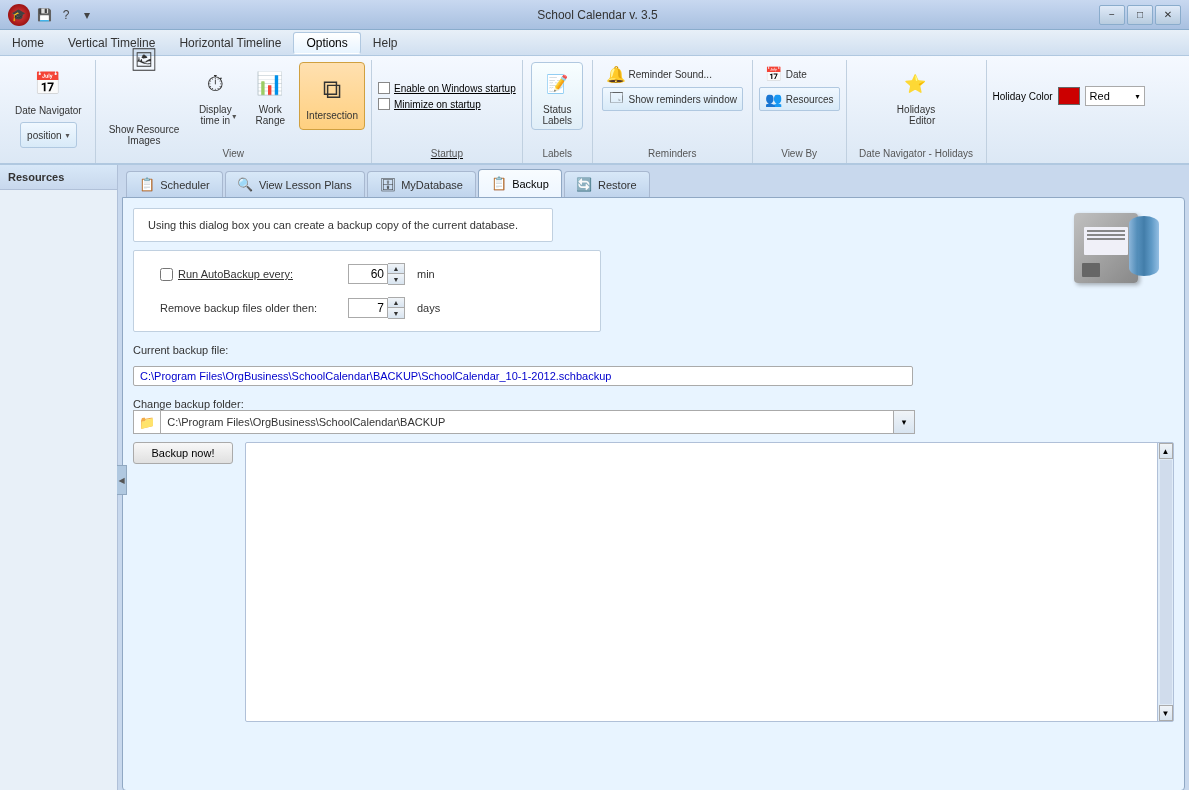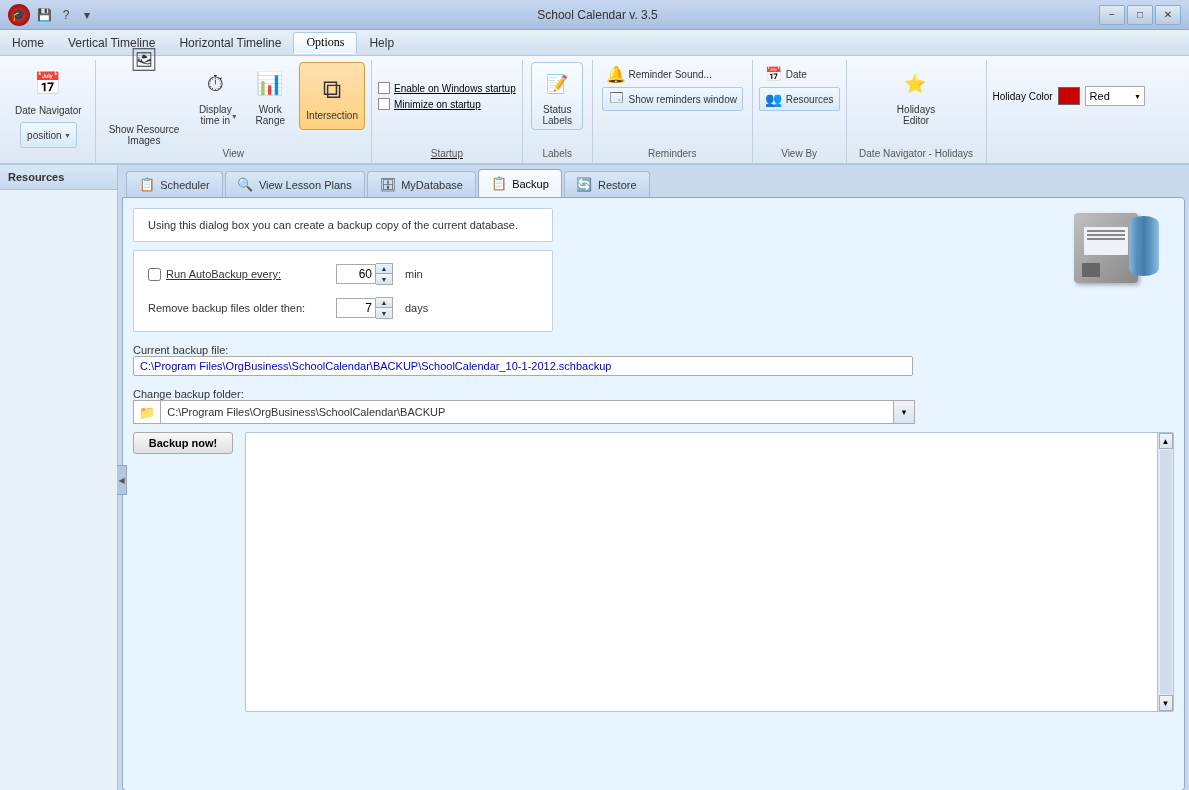--- a/index.html
+++ b/index.html
@@ -95,21 +95,20 @@
       border-radius: 3px;
       height: 22px;
       display: flex;
       align-items: center;
     }
     .menu-item.active {
       background: linear-gradient(to bottom, #fff, #e8f4ff);
       border: 1px solid #b0c8e0;
       border-bottom: 1px solid #fff;
       color: #000;
-      font-family: Liberation Serif, serif;
     }
 
     
     .ribbon {
       background: linear-gradient(to bottom, #f5f9ff, #dce8f5);
       border-bottom: 2px solid #b0c8e0;
       display: flex;
       align-items: stretch;
       min-height: 90px;
       padding: 4px 2px 0 2px;
@@ -382,25 +381,25 @@
       padding: 10px 14px;
       font-size: 11px;
       color: #333;
       border-radius: 2px;
       width: 420px;
     }
 
     .backup-options-box {
       background: white;
       border: 1px solid #c0d0e0;
-      padding: 12px 14px;
+      padding: 12px 26px;
       font-size: 11px;
       color: #333;
       border-radius: 2px;
-      width: 420px;
+      width: 468px;
       display: flex;
       flex-direction: column;
       gap: 12px;
     }
     .option-row {
       display: flex;
       align-items: center;
       gap: 8px;
     }
     .option-label { min-width: 180px; }
@@ -451,20 +450,21 @@
     }
     .backup-file-path {
       background: white;
       border: 1px solid #aaa;
       padding: 3px 6px;
       font-size: 11px;
       color: #0000cc;
       border-radius: 2px;
       white-space: nowrap;
       overflow: hidden;
+      margin-top: 10px;
     }
     .backup-folder-label {
       font-size: 11px;
       color: #333;
       margin-top: 4px;
     }
     .backup-folder-row {
       display: flex;
       align-items: center;
       gap: 0;
@@ -503,21 +503,20 @@
     }
     .backup-now-btn {
       background: linear-gradient(to bottom, #f8f8f8, #e0e0e0);
       border: 1px solid #aaa;
       padding: 4px 14px;
       font-size: 11px;
       cursor: pointer;
       border-radius: 3px;
       width: 100px;
       text-align: center;
-      font-weight: bold;
     }
 
     .backup-log-area {
       flex: 1;
       background: white;
       border: 1px solid #b0c0d8;
       margin-left: 4px;
       border-radius: 2px;
       position: relative;
     }
@@ -759,21 +758,21 @@
         </div>
       </div>
     </div>
     <div class="ribbon-group-label">View By</div>
   </div>
 
   <div class="ribbon-group holidays-group">
     <div class="ribbon-group-content">
       <div class="ribbon-btn-large">
         <div class="ribbon-btn-icon holidays-icon">⭐</div>
-        <span style="white-space:pre-line;text-align:center;">Holidays
+        <span style="white-space:pre-line;text-align:right;">Holidays
 Editor</span>
       </div>
     </div>
     <div class="ribbon-group-label">Date Navigator - Holidays</div>
   </div>
 
   <div class="ribbon-group holiday-color-group">
     <div class="ribbon-group-content">
       <div class="holiday-color-area">
         <span style="font-size:10px;">Holiday Color</span>

